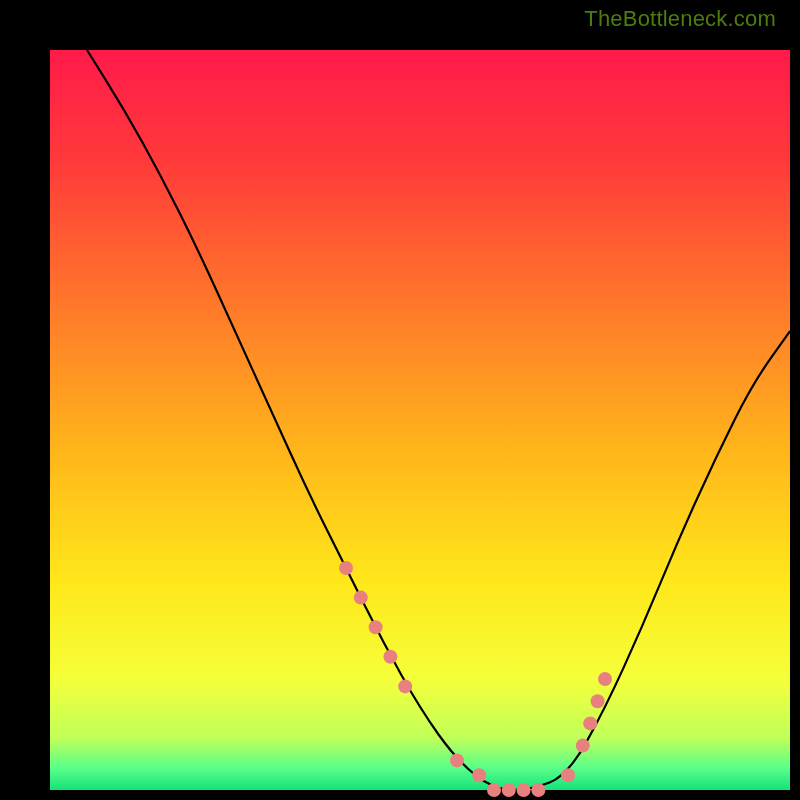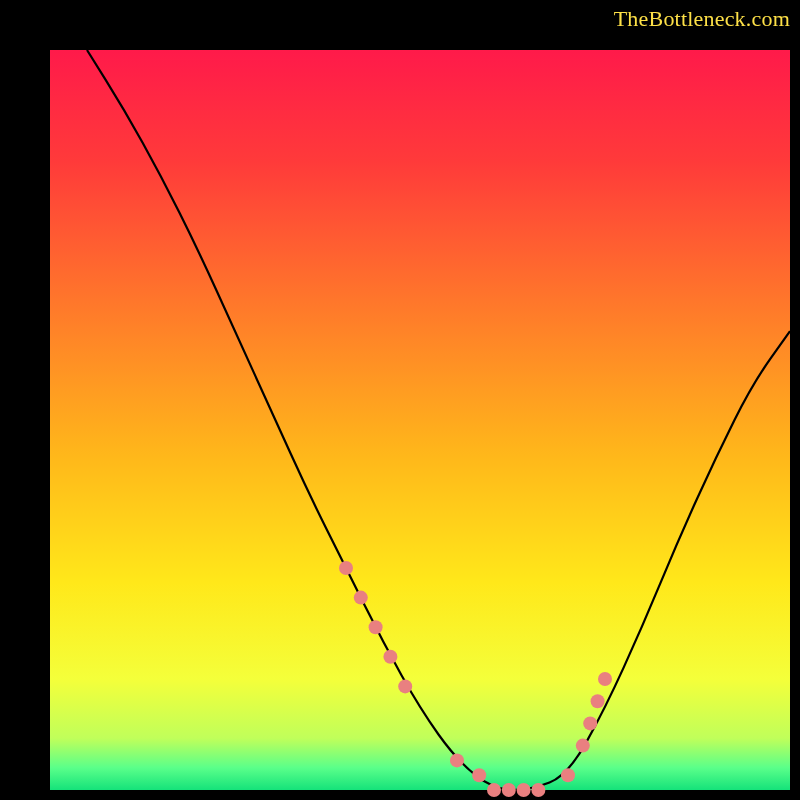--- a/index.html
+++ b/index.html
@@ -23,23 +23,23 @@
     position: absolute;
     left: 30px;
     top: 30px;
     width: 740px;
     height: 740px;
     overflow: visible;
   }
   .watermark {
     position: absolute;
     top: 6px;
-    right: 10px;
-    color: #fde047;
-    font-family: Liberation Serif, serif;
+    right: 24px;
+    color: #4d7c0f;
+    font-family: Liberation Sans, sans-serif;
     font-size: 22px;
     font-weight: 500;
     letter-spacing: 0.2px;
   }
 </style>
 </head>
 <body>
 
 <div class="frame">
   <svg class="plot-area" width="740" height="740" viewBox="0 0 740 740" preserveAspectRatio="none">

